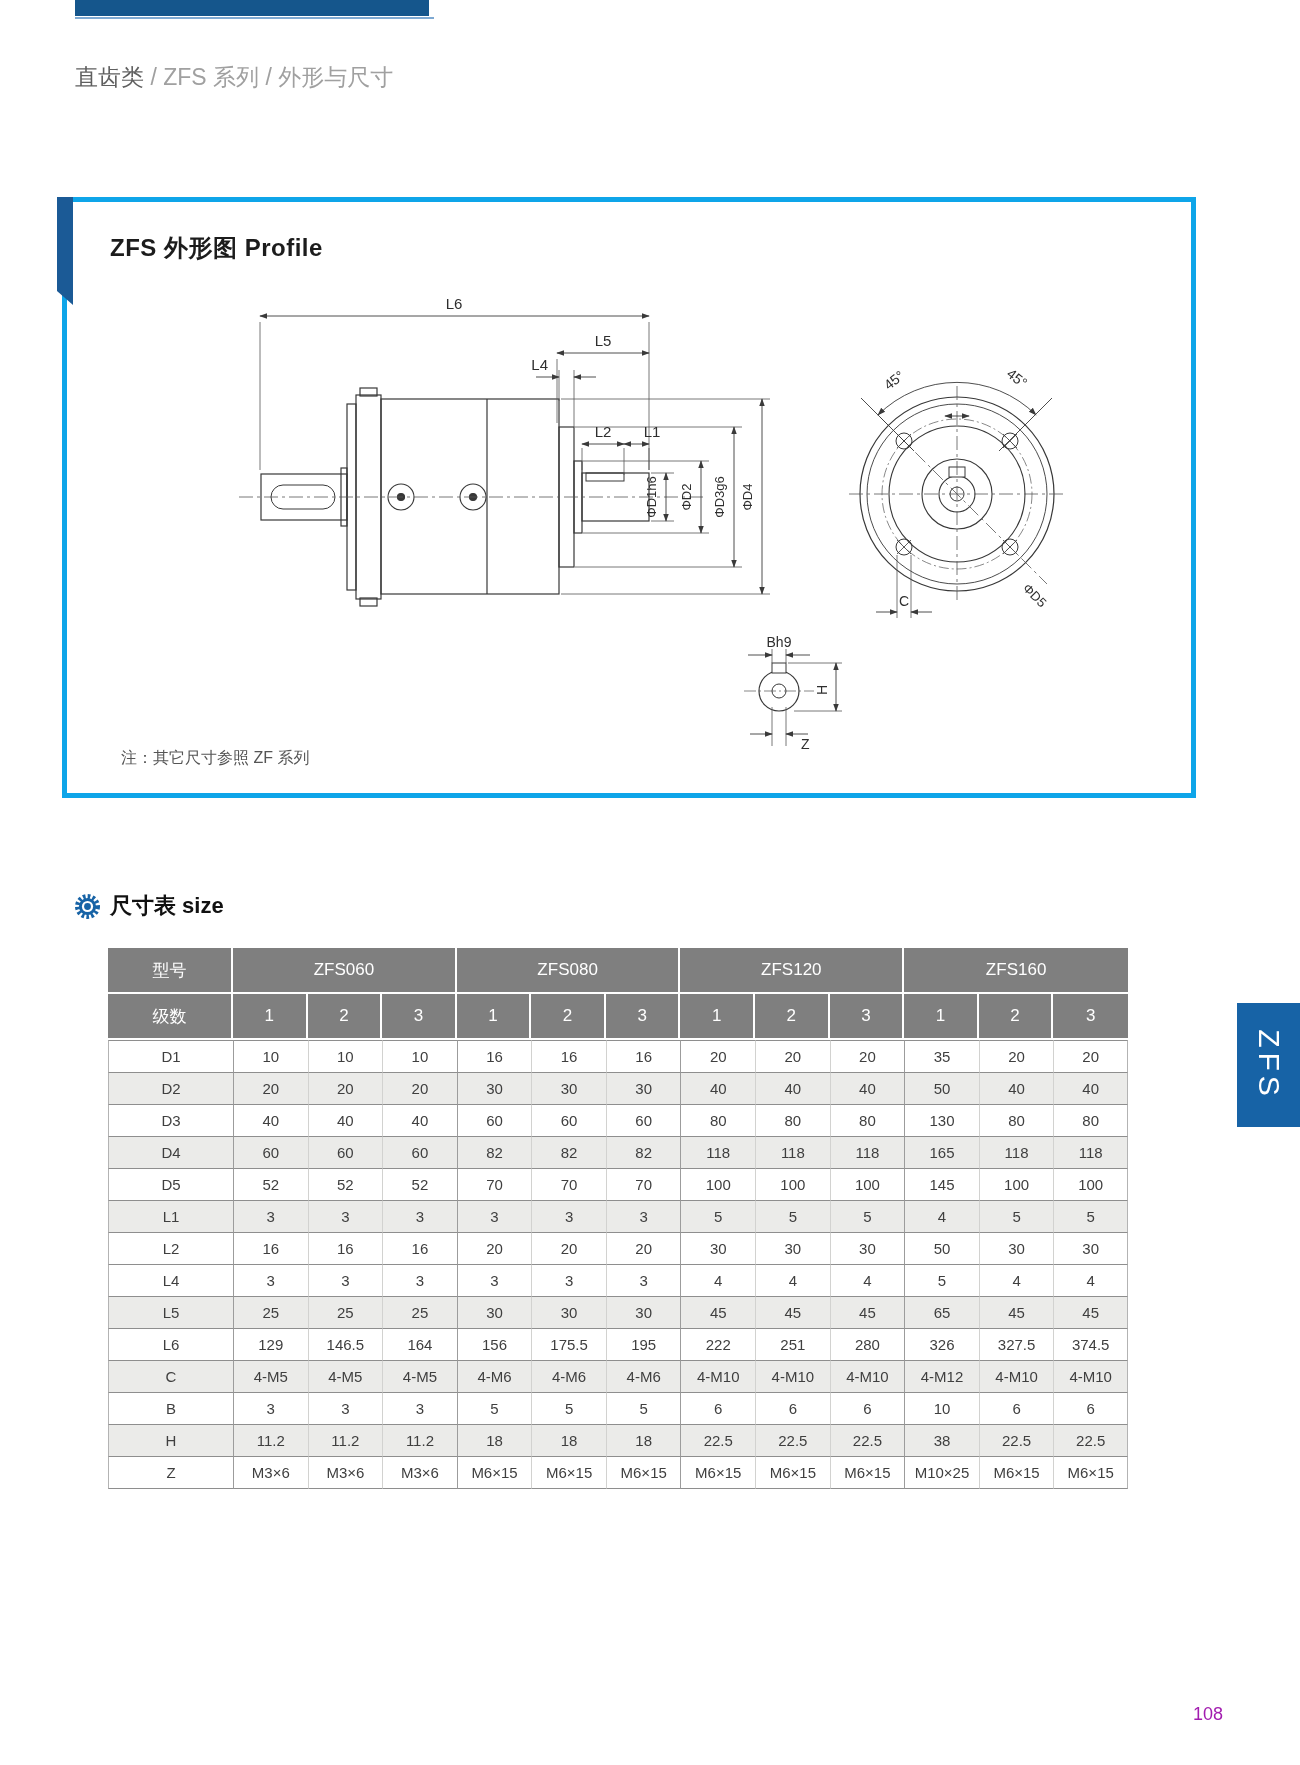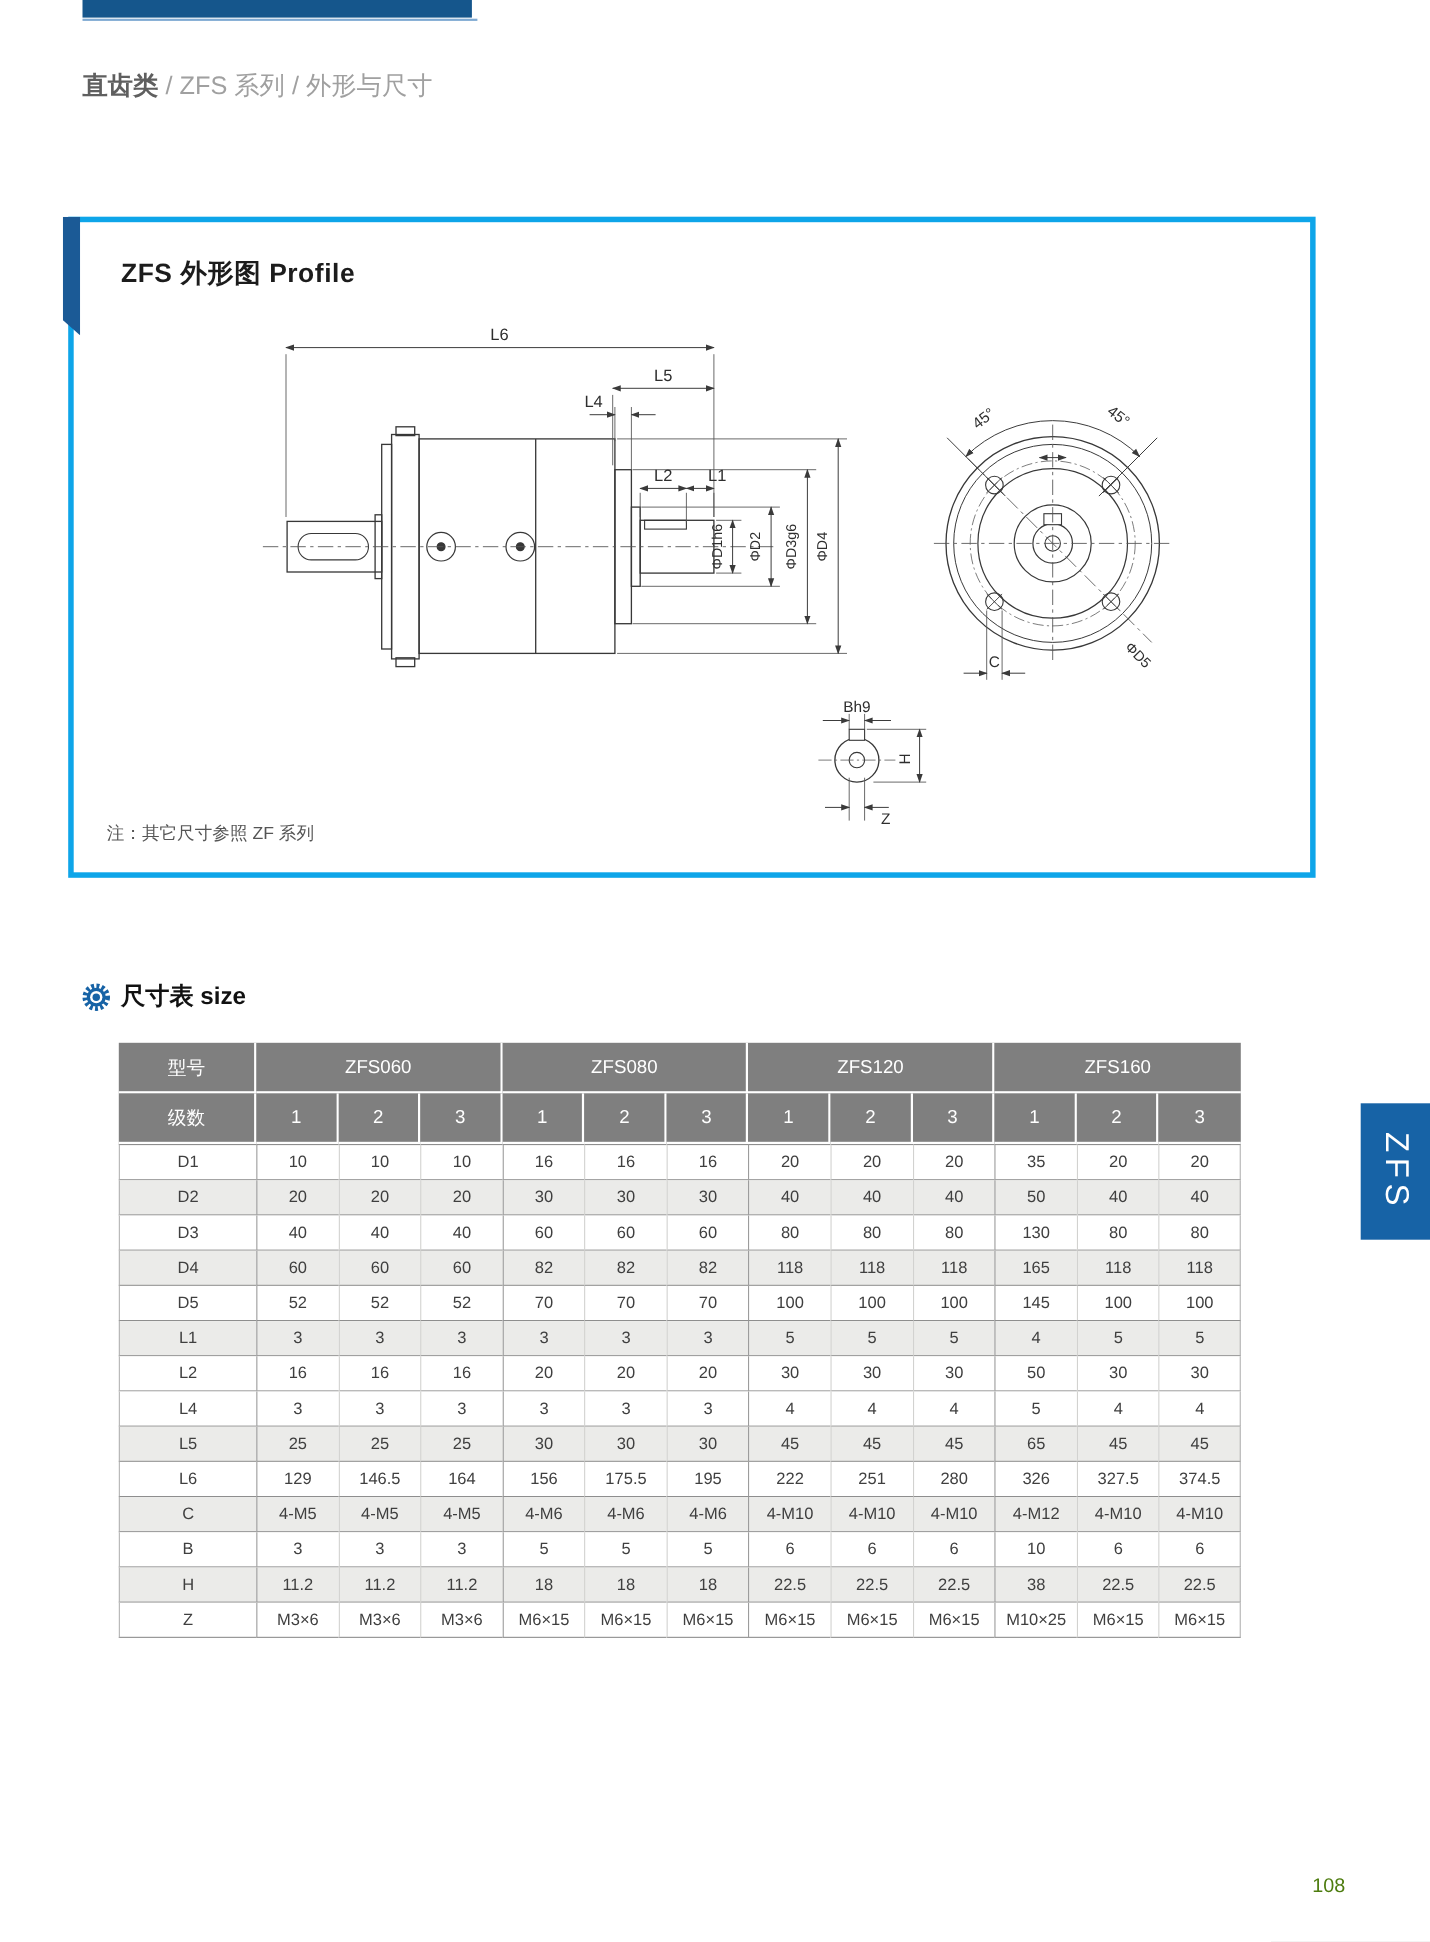--- a/index.html
+++ b/index.html
@@ -3,27 +3,27 @@
 <meta charset="utf-8">
 <style>
   html,body{margin:0;padding:0;background:#e9e9e9;}
   .page{position:relative;width:1300px;height:1765px;margin:0 auto;background:#ffffff;
         font-family:"Liberation Sans",sans-serif;overflow:hidden;}
   
   .topbar-dark{position:absolute;left:75px;top:0;width:354px;height:16px;background:var(--bar-blue,#15568c);}
   .topbar-light{position:absolute;left:75px;top:17px;width:359px;height:2px;background:var(--bar-underline,#7ea9d2);}
   
   .breadcrumb{position:absolute;left:75px;top:62px;font-size:23px;line-height:30px;color:#a0a0a0;}
-  .breadcrumb .crumb-strong{color:#5f5f5f;font-weight:bold;}
+  .breadcrumb .crumb-strong{color:#5f5f5f;font-weight:normal;}
   
   .profile-box{position:absolute;left:62px;top:197px;width:1124px;height:591px;border:5px solid #0ea5e9;background:#fff;}
   .ribbon{position:absolute;left:57px;top:197px;width:16px;height:108px;background:var(--ribbon-blue,#1b5a96);
           clip-path:polygon(0 0,100% 0,100% 100%,0 calc(100% - 14px));z-index:3;}
   .profile-title{position:absolute;left:43px;top:30px;font-size:24px;font-weight:600;color:#1c1c1c;letter-spacing:.5px;}
-  .profile-note{position:absolute;left:30px;top:546px;font-size:16px;color:#555;}
+  .profile-note{position:absolute;left:54px;top:546px;font-size:16px;color:#555;}
   .drawing{position:absolute;left:0;top:0;}
   
   .size-heading{position:absolute;left:74px;top:891px;display:flex;align-items:center;gap:9px;}
   .size-heading .heading-text{font-size:22px;font-weight:bold;color:#111;}
   
   .table-wrap{position:absolute;left:65px;top:948px;width:1020px;padding-left:43px;}
   table.size{border-collapse:separate;border-spacing:0;table-layout:fixed;width:1020px;}
   table.size thead td{height:42px;background:var(--header-gray,#7f7f7f);color:#fff;font-size:17px;font-weight:500;
         text-align:center;vertical-align:middle;border-right:2px solid #fff;border-bottom:2px solid #fff;}
   table.size thead tr td:last-child{border-right:none;}
@@ -32,21 +32,21 @@
   table.size tbody tr:first-child td{border-top:1px solid #8e8e8e;}
   table.size tbody tr.alt td{background:var(--row-alt,#ebebe9);}
   table.size tbody td.row-label{border-left:1px solid #b3b3b3;}
   table.size tbody td.group-start{border-left:1px solid #9c9c9c;}
   table.size tbody td:last-child{border-right:1px solid #b3b3b3;}
   
   .zfs-tab{position:absolute;left:1237px;top:1003px;width:63px;height:124px;background:var(--accent-blue,#1763a6);
         display:flex;align-items:center;justify-content:center;}
   .zfs-tab span{transform:rotate(90deg);color:#fff;font-size:30px;font-weight:500;letter-spacing:5px;}
   
-  .page-number{position:absolute;left:1143px;top:1704px;width:80px;text-align:right;font-size:18px;color:#4d7c0f;}
+  .page-number{position:absolute;left:1143px;top:1704px;width:80px;text-align:right;font-size:18px;color:#a21caf;}
   
   .drawing text{fill:#2e2e2e;font-family:"Liberation Sans",sans-serif;}
 </style>
 </head>
 <body>
 
 <div class="page">
 
   <div class="topbar-dark"></div>
   <div class="topbar-light"></div>

